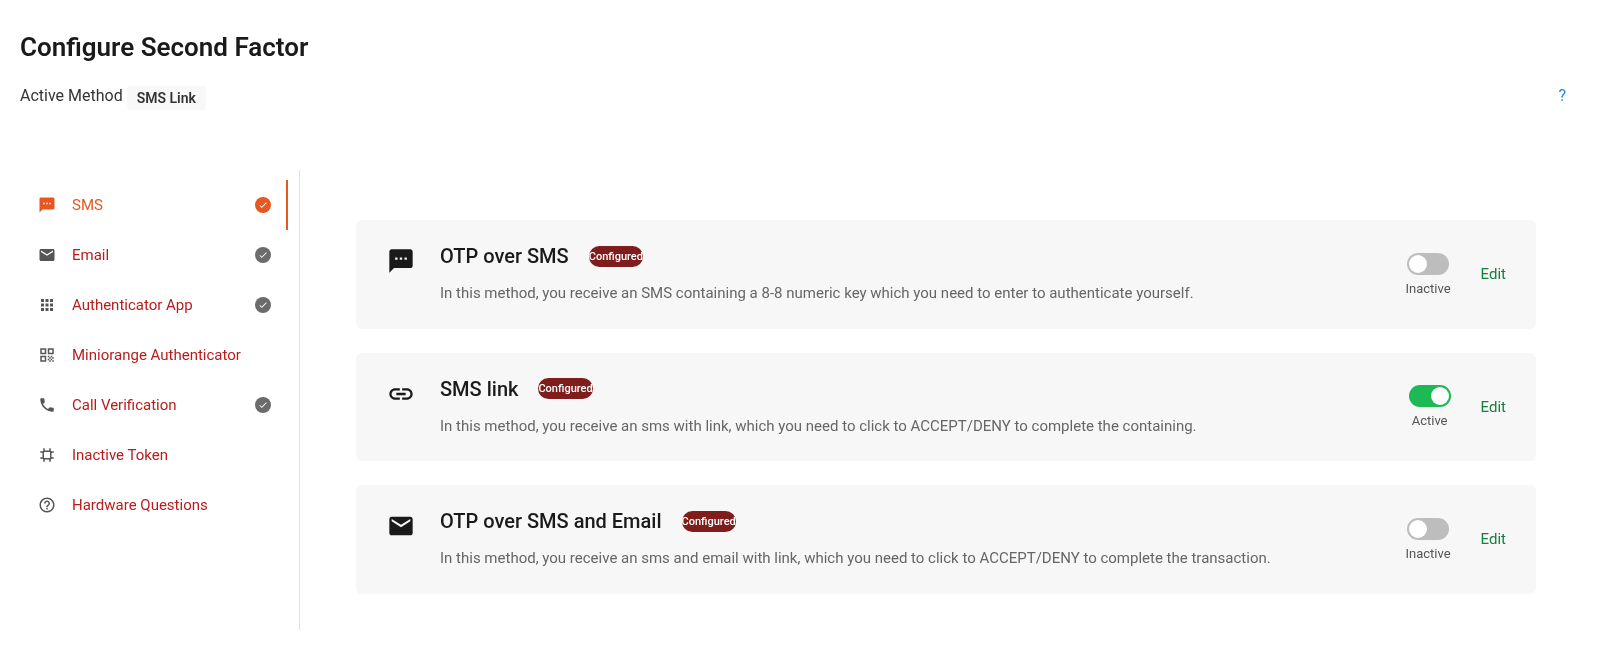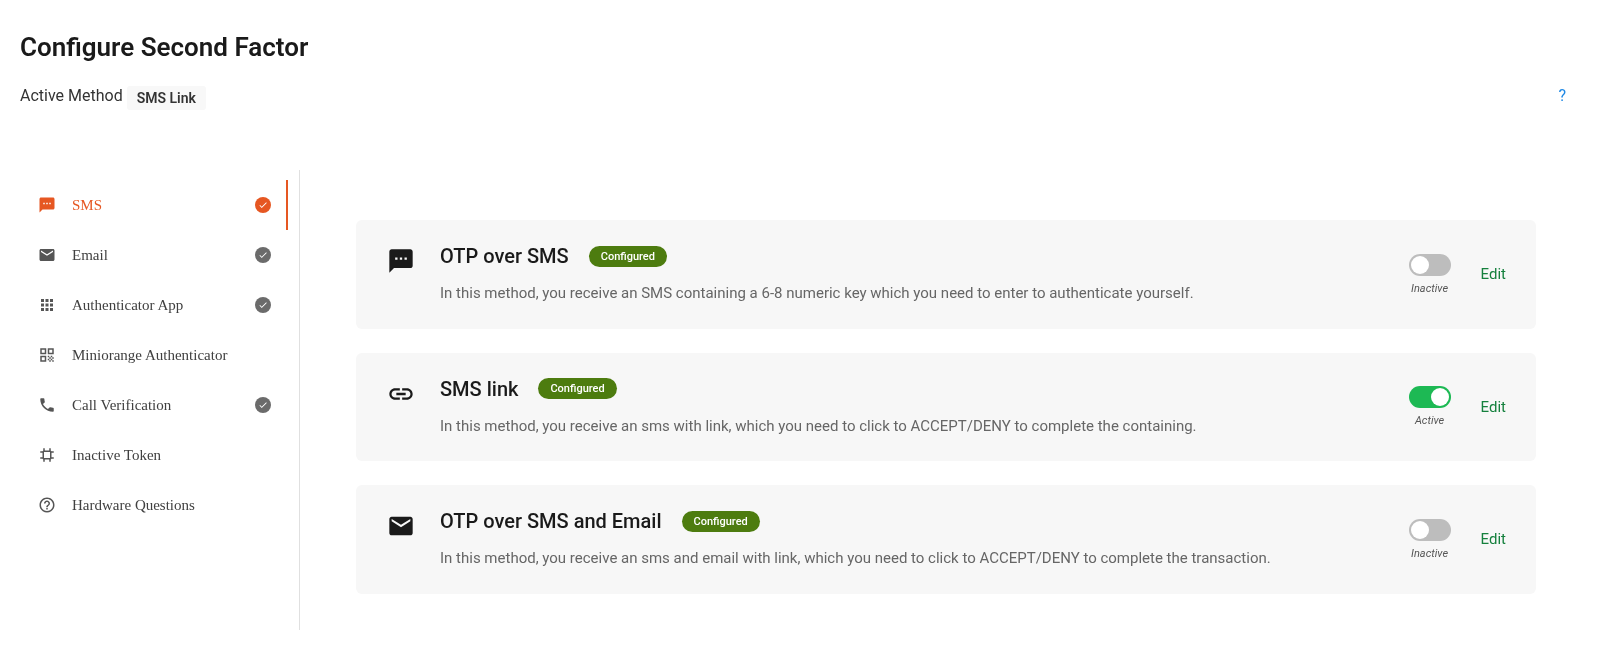--- a/index.html
+++ b/index.html
@@ -51,29 +51,28 @@
     .content-area {
       display: flex;
       padding: 40px 70px 0 20px;
     }
     .sidebar {
       width: 280px;
       border-right: 1px solid #e0e0e0;
       padding-right: 12px;
       padding-top: 10px;
       min-height: 460px;
-      font-family: Liberation Serif, serif;
     }
     .sidebar-item {
       display: flex;
       align-items: center;
       padding: 14px 16px;
       cursor: pointer;
       position: relative;
-      color: #404040;
+      color: #b91c1c;
       font-size: 15px;
     }
     .sidebar-item.active {
       color: #e65722;
     }
     .sidebar-item.active::after {
       content: '';
       position: absolute;
       right: -1px;
       top: 0;
@@ -145,24 +144,24 @@
       gap: 20px;
       margin-bottom: 14px;
     }
     .method-title {
       font-size: 20px;
       font-weight: 500;
       color: #1a1a1a;
       text-align: right;
     }
     .badge {
-      background: #4d7c0f;
+      background: #7f1d1d;
       color: #ffffff;
       font-size: 11px;
-      padding: 4px 12px;
+      padding: 4px 0;
       border-radius: 12px;
       font-weight: 500;
     }
     .method-desc {
       color: #666;
       font-size: 15px;
       line-height: 1.5;
     }
     .method-actions {
       display: flex;
@@ -192,23 +191,22 @@
       top: 2px;
       transition: left 0.2s;
     }
     .toggle.off .toggle-knob {
       left: 2px;
     }
     .toggle.on .toggle-knob {
       left: 22px;
     }
     .toggle-label {
-      font-size: 11px;
+      font-size: 13px;
       color: #555;
-      font-style: italic;
     }
     .edit-link {
       color: #15803d;
       font-size: 15px;
       font-weight: 400;
       cursor: pointer;
       margin-left: 30px;
     }
     .method-right {
       display: flex;
@@ -323,21 +321,21 @@
         <div class="method-icon">
           <svg viewBox="0 0 24 24" width="28" height="28" fill="#1a1a1a">
               <path d="M20 2H4c-1.1 0-2 .9-2 2v18l4-4h14c1.1 0 2-.9 2-2V4c0-1.1-.9-2-2-2zM9 11H7V9h2v2zm4 0h-2V9h2v2zm4 0h-2V9h2v2z"></path>
             </svg>
         </div>
         <div class="method-content">
           <div class="method-header">
             <span class="method-title">OTP over SMS</span>
             <span class="badge">Configured</span>
           </div>
-          <div class="method-desc">In this method, you receive an SMS containing a 6-8 numeric key which you need to enter to authenticate yourself.</div>
+          <div class="method-desc">In this method, you receive an SMS containing a 8-8 numeric key which you need to enter to authenticate yourself.</div>
         </div>
         <div class="method-right">
           <div class="method-actions">
             <div class="toggle off">
                 <div class="toggle-knob"></div>
               </div>
             <span class="toggle-label">Inactive</span>
           </div>
           <span class="edit-link">Edit</span>
         </div>

